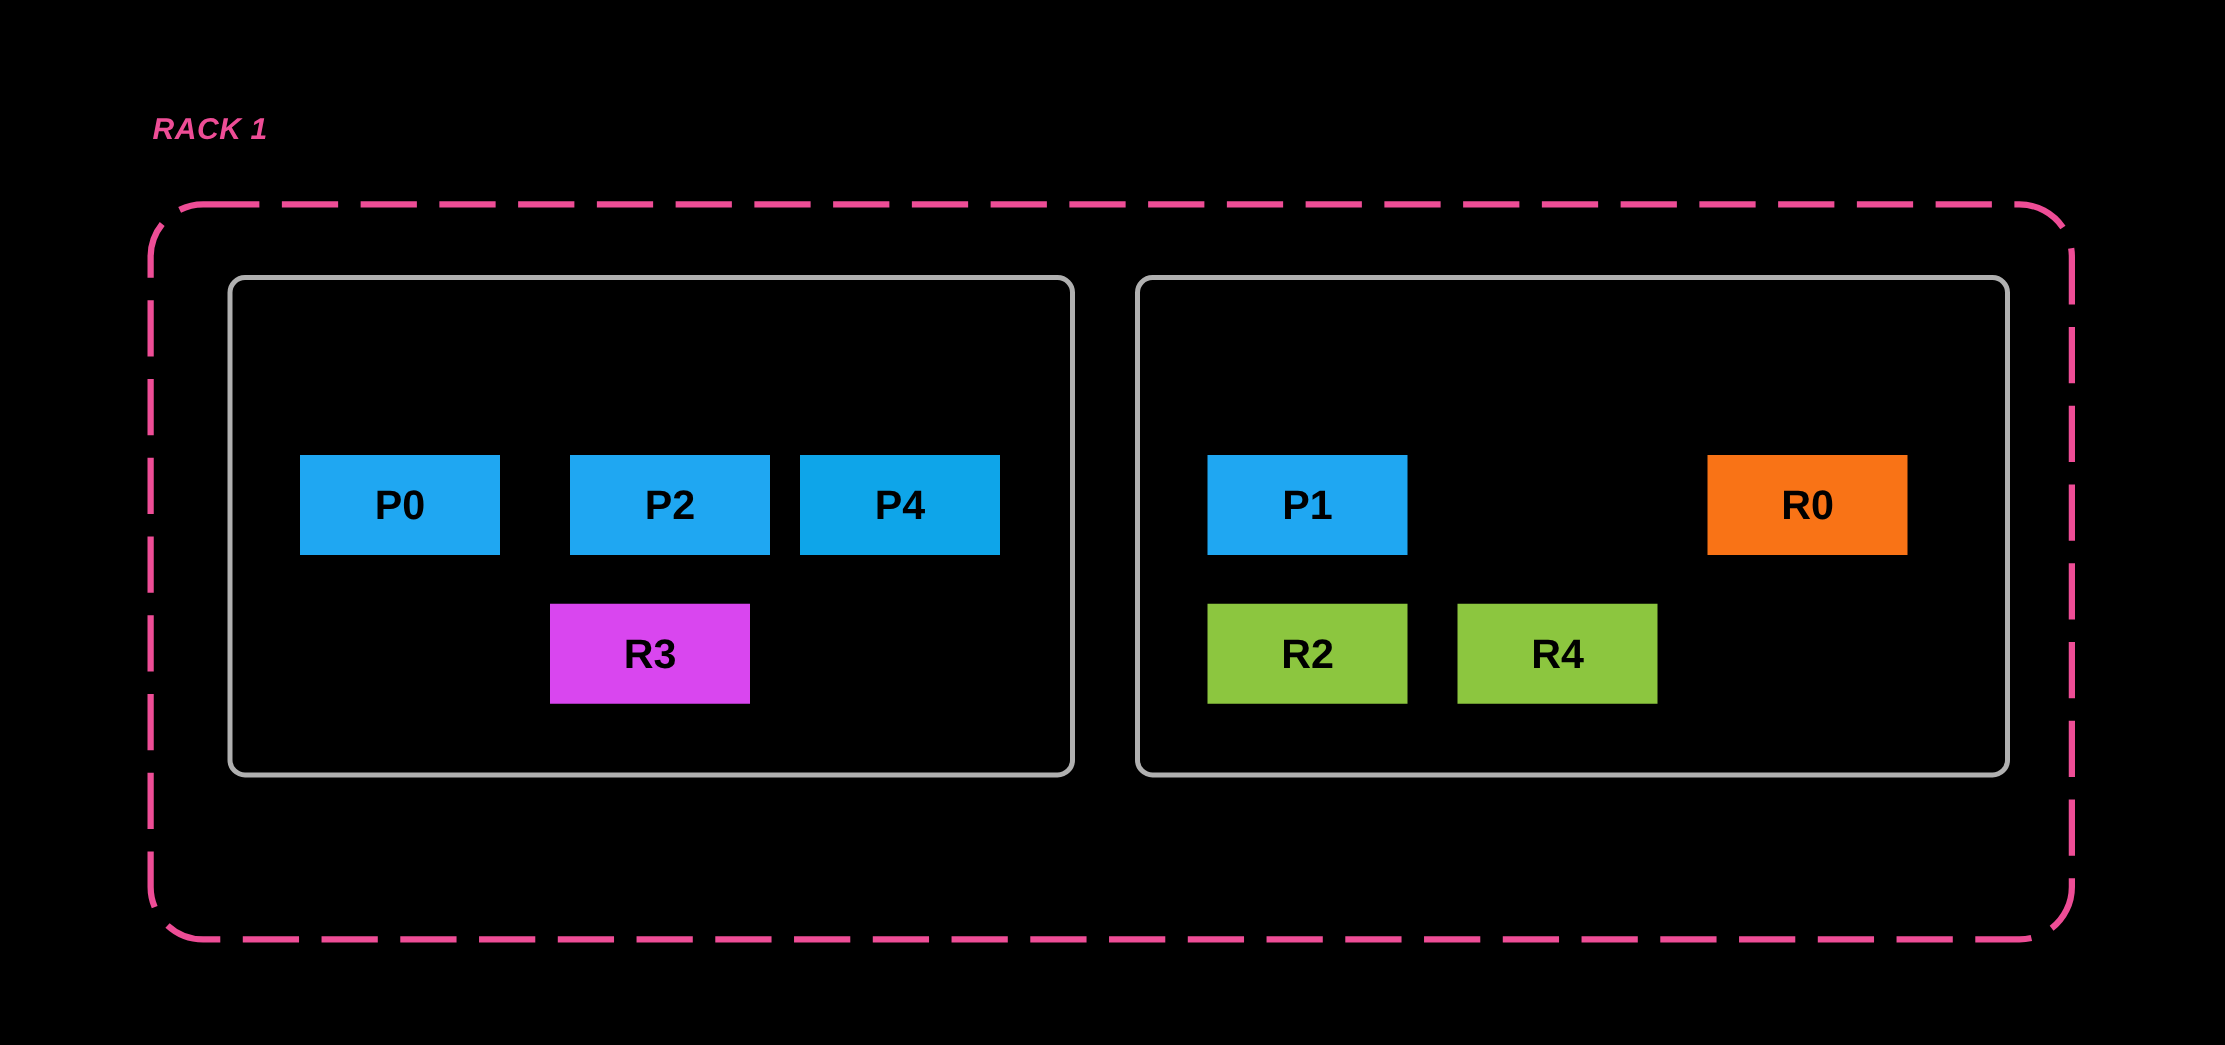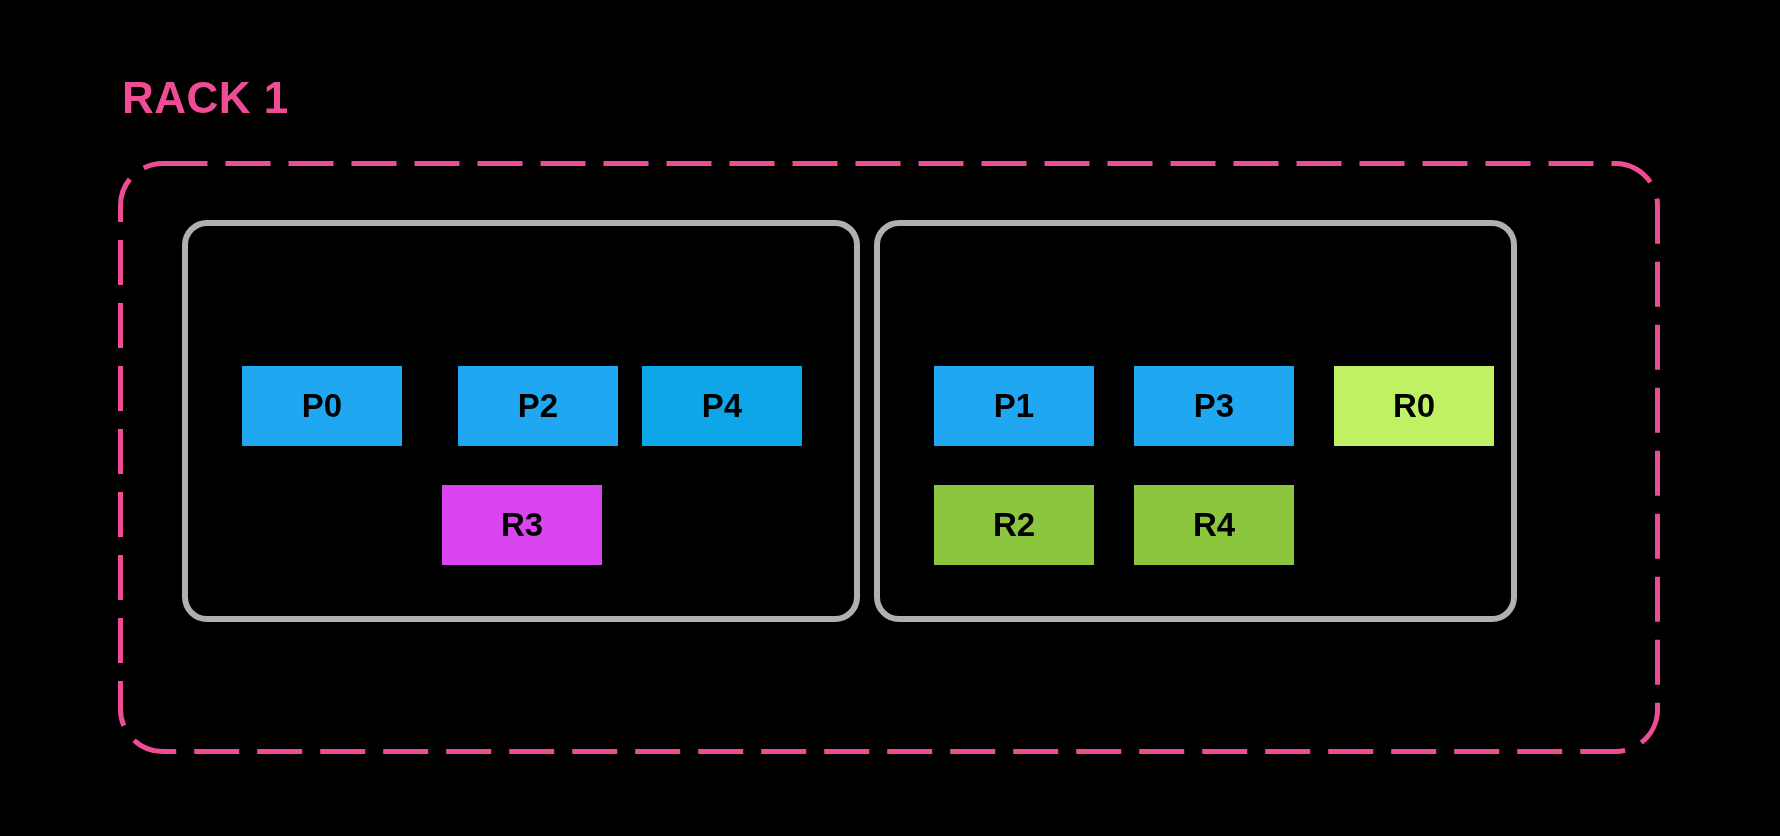--- a/index.html
+++ b/index.html
@@ -15,46 +15,47 @@
   }
   .canvas {
     position: relative;
     width: 1780px;
     height: 836px;
     background: #000000;
   }
   .rack-title {
     position: absolute;
     left: 122px;
-    top: 76px;
-    font-size: 44px;
+    top: 92px;
+    font-size: 24px;
     line-height: 1;
     font-weight: 700;
     letter-spacing: 0.5px;
     color: #EE4D96;
+    font-style: italic;
   }
   .rack-border-svg {
     position: absolute;
     left: 0;
     top: 0;
     width: 1780px;
     height: 836px;
     display: block;
   }
   .node {
     position: absolute;
     top: 220px;
     height: 402px;
     box-sizing: border-box;
-    border: 6px solid #d946ef;
-    border-radius: 25px;
+    border: 4px solid #d946ef;
+    border-radius: 14px;
     background: transparent;
   }
   .node-1 { left: 182px; width: 678px; }
-  .node-2 { left: 874px; width: 643px; }
+  .node-2 { left: 908px; width: 700px; }
   .shard {
     position: absolute;
     width: 160px;
     height: 80px;
     display: flex;
     align-items: center;
     justify-content: center;
     font-size: 33px;
     font-weight: 700;
     color: #000000;
@@ -73,19 +74,18 @@
 
   <div class="node node-1" style="border-color: rgb(176, 176, 176);">
       <div class="shard" style="left: 54px; top: 140px; background: rgb(31, 167, 242); color: rgb(0, 0, 0);">P0</div>
       <div class="shard" style="left: 270px; top: 140px; background: rgb(31, 167, 242); color: rgb(0, 0, 0);">P2</div>
       <div class="shard" style="left: 454px; top: 140px; background: #0ea5e9; color: rgb(0, 0, 0); text-align: center;">P4</div>
       <div class="shard" style="left: 254px; top: 259px; background: #d946ef; color: rgb(0, 0, 0);">R3</div>
     </div>
 
   <div class="node node-2" style="border-color: rgb(176, 176, 176);">
       <div class="shard" style="left: 54px; top: 140px; background: rgb(31, 167, 242); color: rgb(0, 0, 0);">P1</div>
-      <div class="shard" style="left: 254px; top: 140px; background: rgb(31, 167, 242); color: rgb(0, 0, 0);">P3</div>
-      <div class="shard" style="left: 454px; top: 140px; background: #bef264; color: rgb(0, 0, 0);">R0</div>
+      <div class="shard" style="left: 454px; top: 140px; background: #f97316; color: rgb(0, 0, 0);">R0</div>
       <div class="shard" style="left: 54px; top: 259px; background: rgb(140, 198, 63); color: rgb(0, 0, 0);">R2</div>
       <div class="shard" style="left: 254px; top: 259px; background: rgb(140, 198, 63); color: rgb(0, 0, 0);">R4</div>
     </div>
 
 </div>
 
 </body></html>

